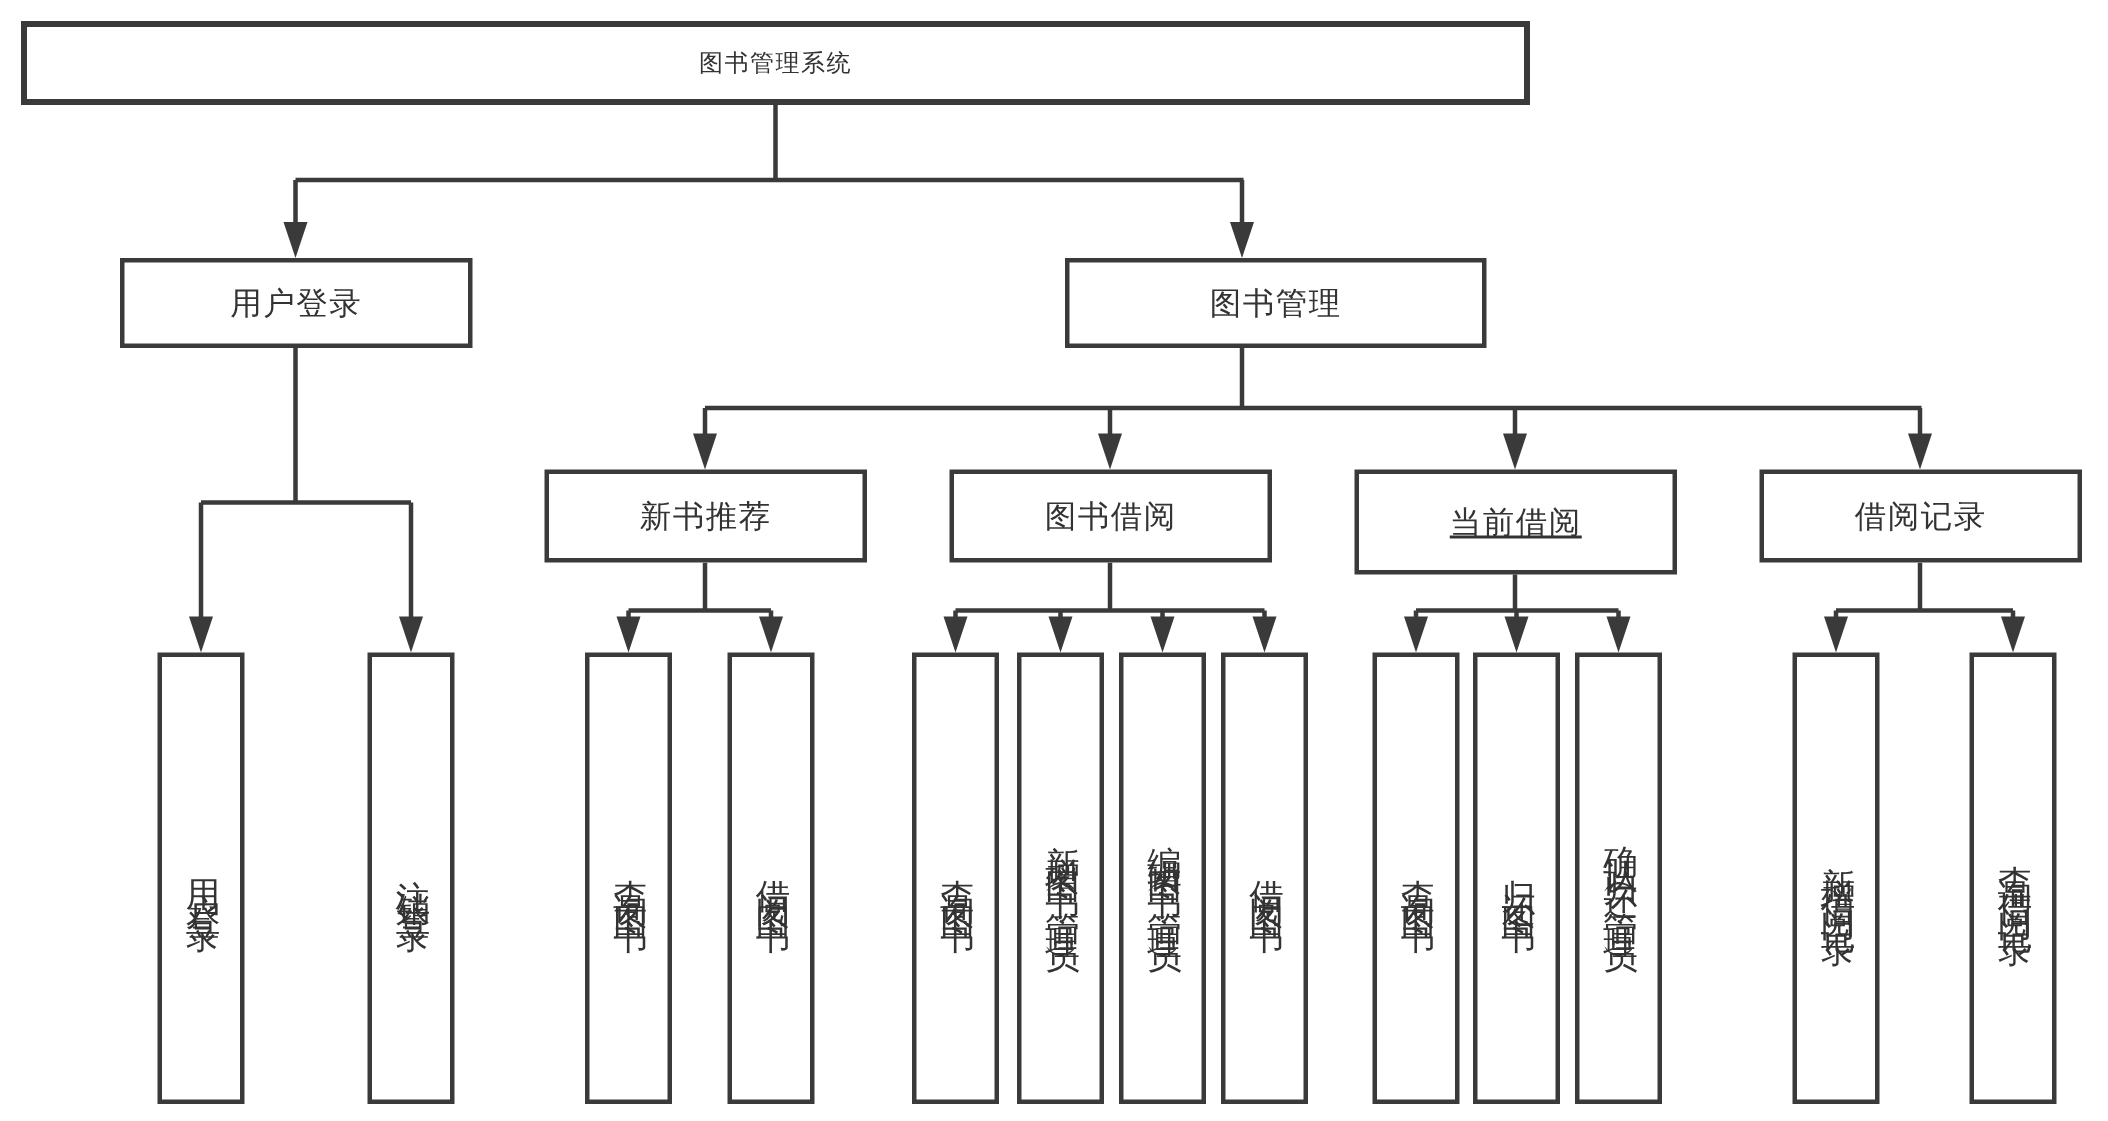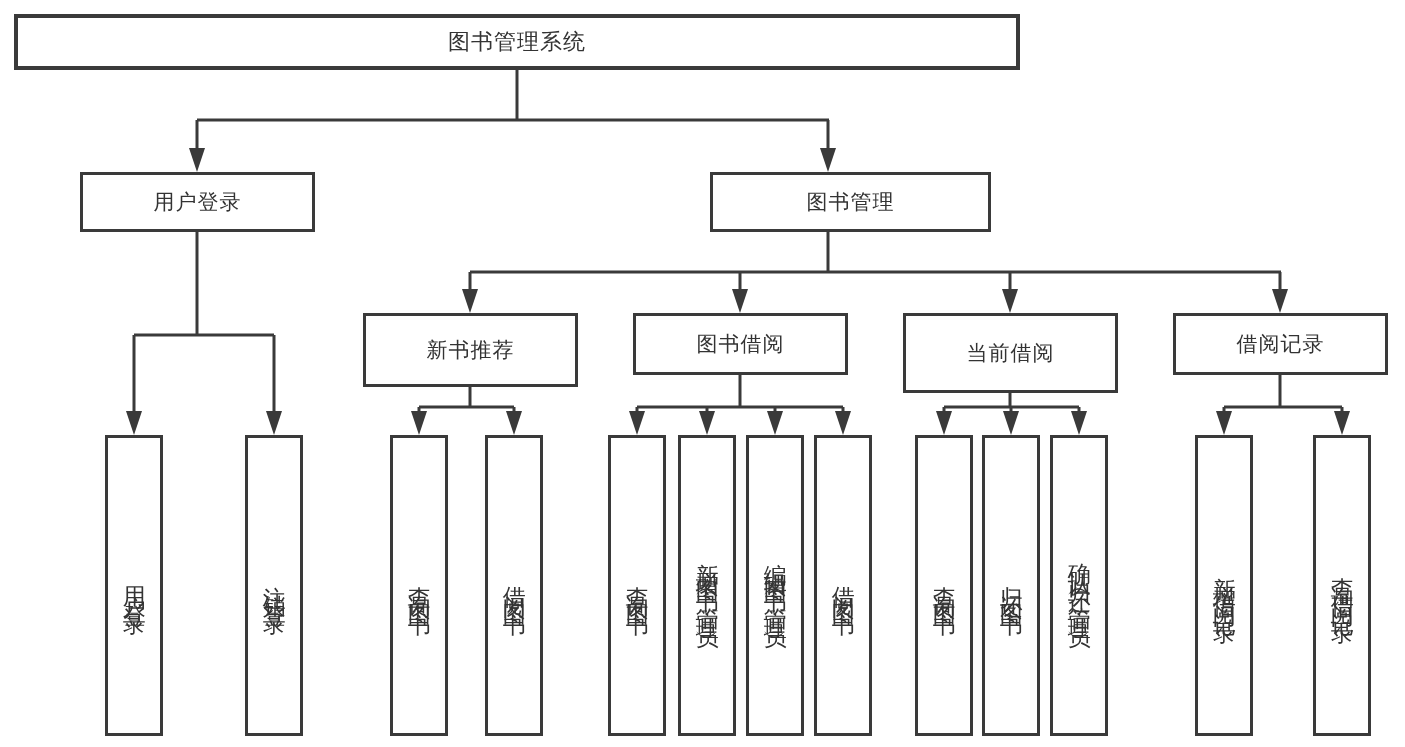--- a/index.html
+++ b/index.html
@@ -23,21 +23,21 @@
     background: #ffffff;
     border: 3px solid #3a3a3a;
     display: flex;
     align-items: center;
     justify-content: center;
     color: #333333;
     z-index: 1;
   }
   .node.root { border-width: 4px; }
   .h-label { font-size: 21px; letter-spacing: 1px; white-space: nowrap; }
-  .root .h-label { font-size: 22px; }
+  .root .h-label { font-size: 16px; }
   .v-label {
     writing-mode: vertical-rl;
     text-orientation: mixed;
     font-size: 23px;
     letter-spacing: 9px;
     line-height: 1.2;
     white-space: nowrap;
   }
   .watermark {
     position: absolute;
@@ -109,27 +109,27 @@
     <span class="h-label">图书管理系统</span>
   </div>
 
   <div class="node" style="left:80px; top:172px; width:235px; height:60px;">
     <span class="h-label">用户登录</span>
   </div>
   <div class="node" style="left:710px; top:172px; width:281px; height:60px;">
     <span class="h-label">图书管理</span>
   </div>
 
-  <div class="node" style="left:363px; top:313px; width:215px; height:74px;">
+  <div class="node" style="left:363px; top:313px; width:215px; height:62px;">
     <span class="h-label">新书推荐</span>
   </div>
   <div class="node" style="left:633px; top:313px; width:215px; height:62px;">
     <span class="h-label">图书借阅</span>
   </div>
-  <div class="node" style="left:903px; top:313px; width:215px; height:80px;">
+  <div class="node" style="left:903px; top:313px; width:215px; height:70px;text-decoration:underline;">
     <span class="h-label">当前借阅</span>
   </div>
   <div class="node" style="left:1173px; top:313px; width:215px; height:62px;">
     <span class="h-label">借阅记录</span>
   </div>
 
   <div class="node" style="left:105px; top:435px; width:58px; height:301px;">
     <span class="v-label">用户登录</span>
   </div>
   <div class="node" style="left:245px; top:435px; width:58px; height:301px;">

